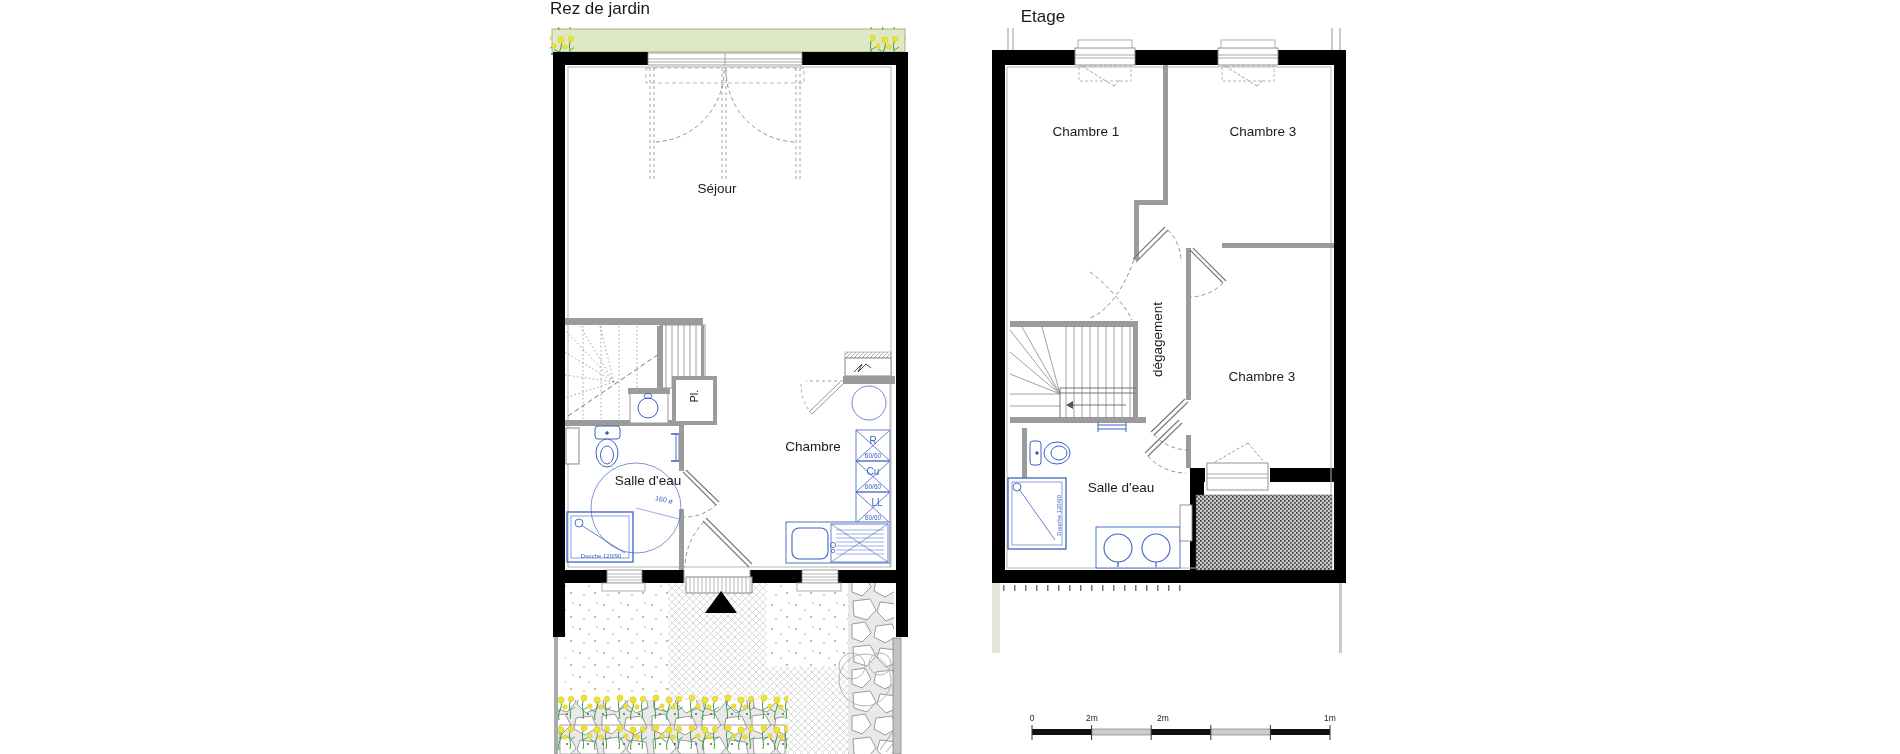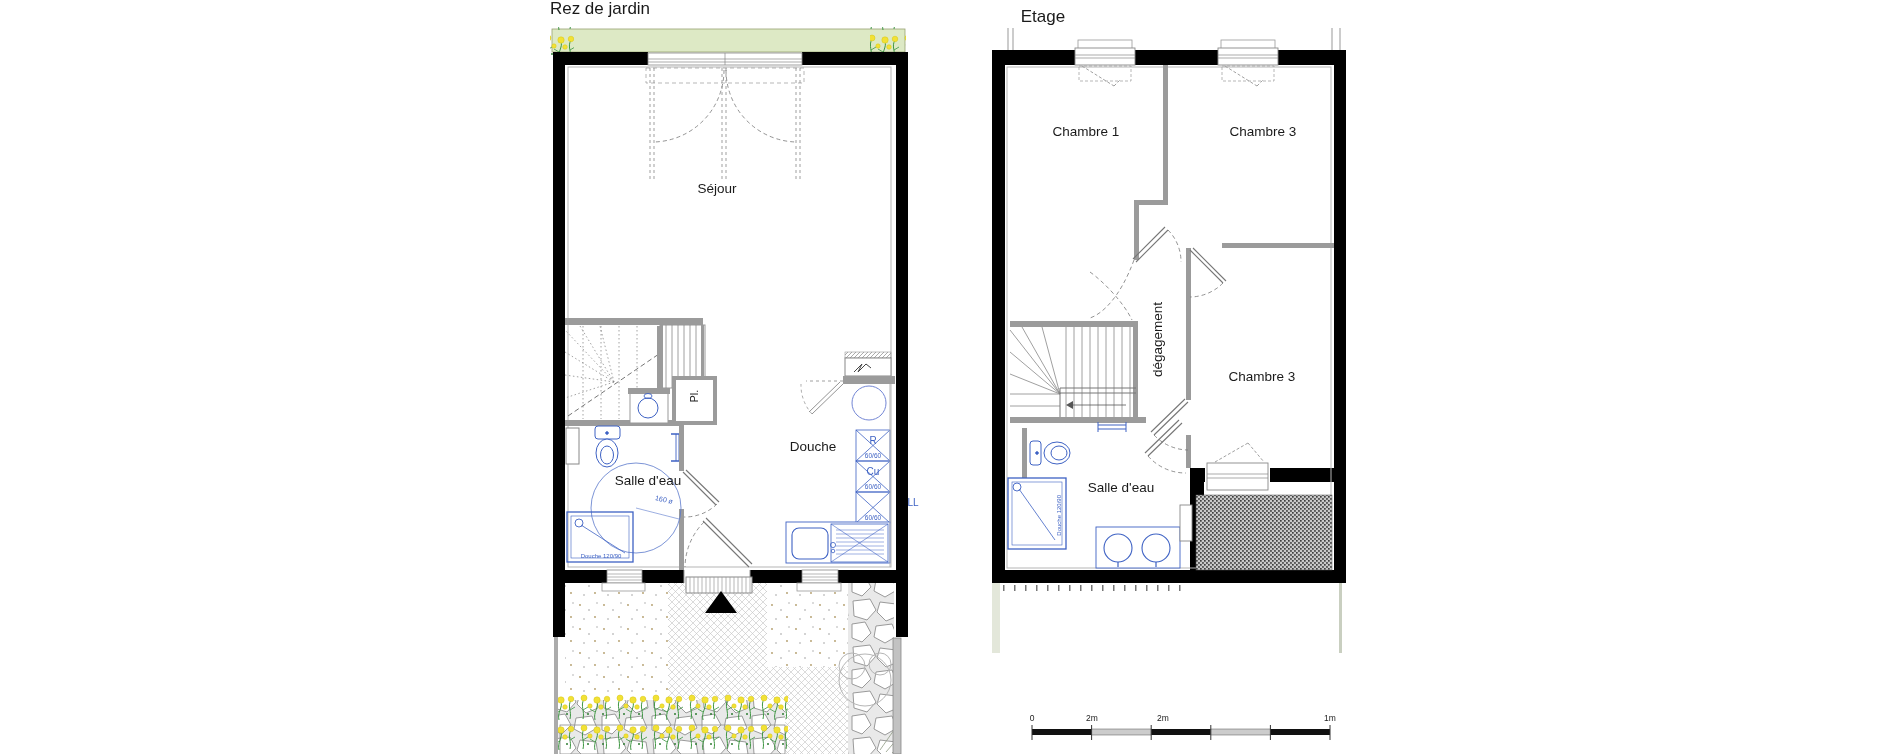--- a/index.html
+++ b/index.html
@@ -333,31 +333,31 @@
     <rect x="1210.8" y="729" width="59.6" height="6" fill="#ccc" stroke="#555" stroke-width="0.5"></rect>
     <rect x="1270.4" y="729" width="59.6" height="6" fill="#111"></rect>
     <path d="M1032,725 V740 M1091.6,725 V740 M1151.2,725 V740 M1210.8,725 V740 M1270.4,725 V740 M1330,725 V740" stroke="#333" stroke-width="1" fill="none"></path>
   </g>
 </svg>
 
   <span class="lbl title" style="left:480px;top:0;width:240px;">Rez de jardin</span>
   <span class="lbl title" style="left:953px;top:8px;width:180px;">Etage</span>
 
   <span class="lbl room" style="left:667px;top:182px;width:100px;">Séjour</span>
-  <span class="lbl room" style="left:763px;top:440px;width:100px;">Douche</span>
+  <span class="lbl room" style="left:763px;top:440px;width:100px;">Chambre</span>
   <span class="lbl room" style="left:588px;top:474px;width:120px;">Salle d'eau</span>
   <span class="lbl rot-ccw" style="left:680px;top:390px;width:28px;font-size:11px;">Pl.</span>
   <span class="lbl note blue rot-slight" style="left:644px;top:496px;width:40px;">160 ø</span>
   <span class="lbl tiny blue" style="left:572px;top:553px;width:58px;">Douche 120/90</span>
 
   <span class="lbl app-lbl blue" style="left:856px;top:435px;width:34px;">R</span>
   <span class="lbl app-size blue" style="left:856px;top:452px;width:34px;">60/60</span>
   <span class="lbl app-lbl blue" style="left:856px;top:466px;width:34px;">Cu</span>
   <span class="lbl app-size blue" style="left:856px;top:483px;width:34px;">60/60</span>
-  <span class="lbl app-lbl blue" style="left:856px;top:497px;width:42px;margin-left:36px;">LL</span>
+  <span class="lbl app-lbl blue" style="left:856px;top:497px;width:42px;">LL</span>
   <span class="lbl app-size blue" style="left:856px;top:514px;width:34px;">60/60</span>
 
   <span class="lbl room" style="left:1026px;top:125px;width:120px;">Chambre 1</span>
   <span class="lbl room" style="left:1203px;top:125px;width:120px;">Chambre 3</span>
   <span class="lbl room" style="left:1202px;top:370px;width:120px;">Chambre 3</span>
   <span class="lbl room rot-ccw" style="left:1098px;top:332px;width:120px;">dégagement</span>
   <span class="lbl room" style="left:1061px;top:481px;width:120px;">Salle d'eau</span>
   <span class="lbl tiny blue rot-ccw" style="left:1030px;top:512px;width:58px;">Douche 120/90</span>
 
   <span class="lbl scale-lbl" style="left:1026px;top:714px;width:12px;">0</span>

